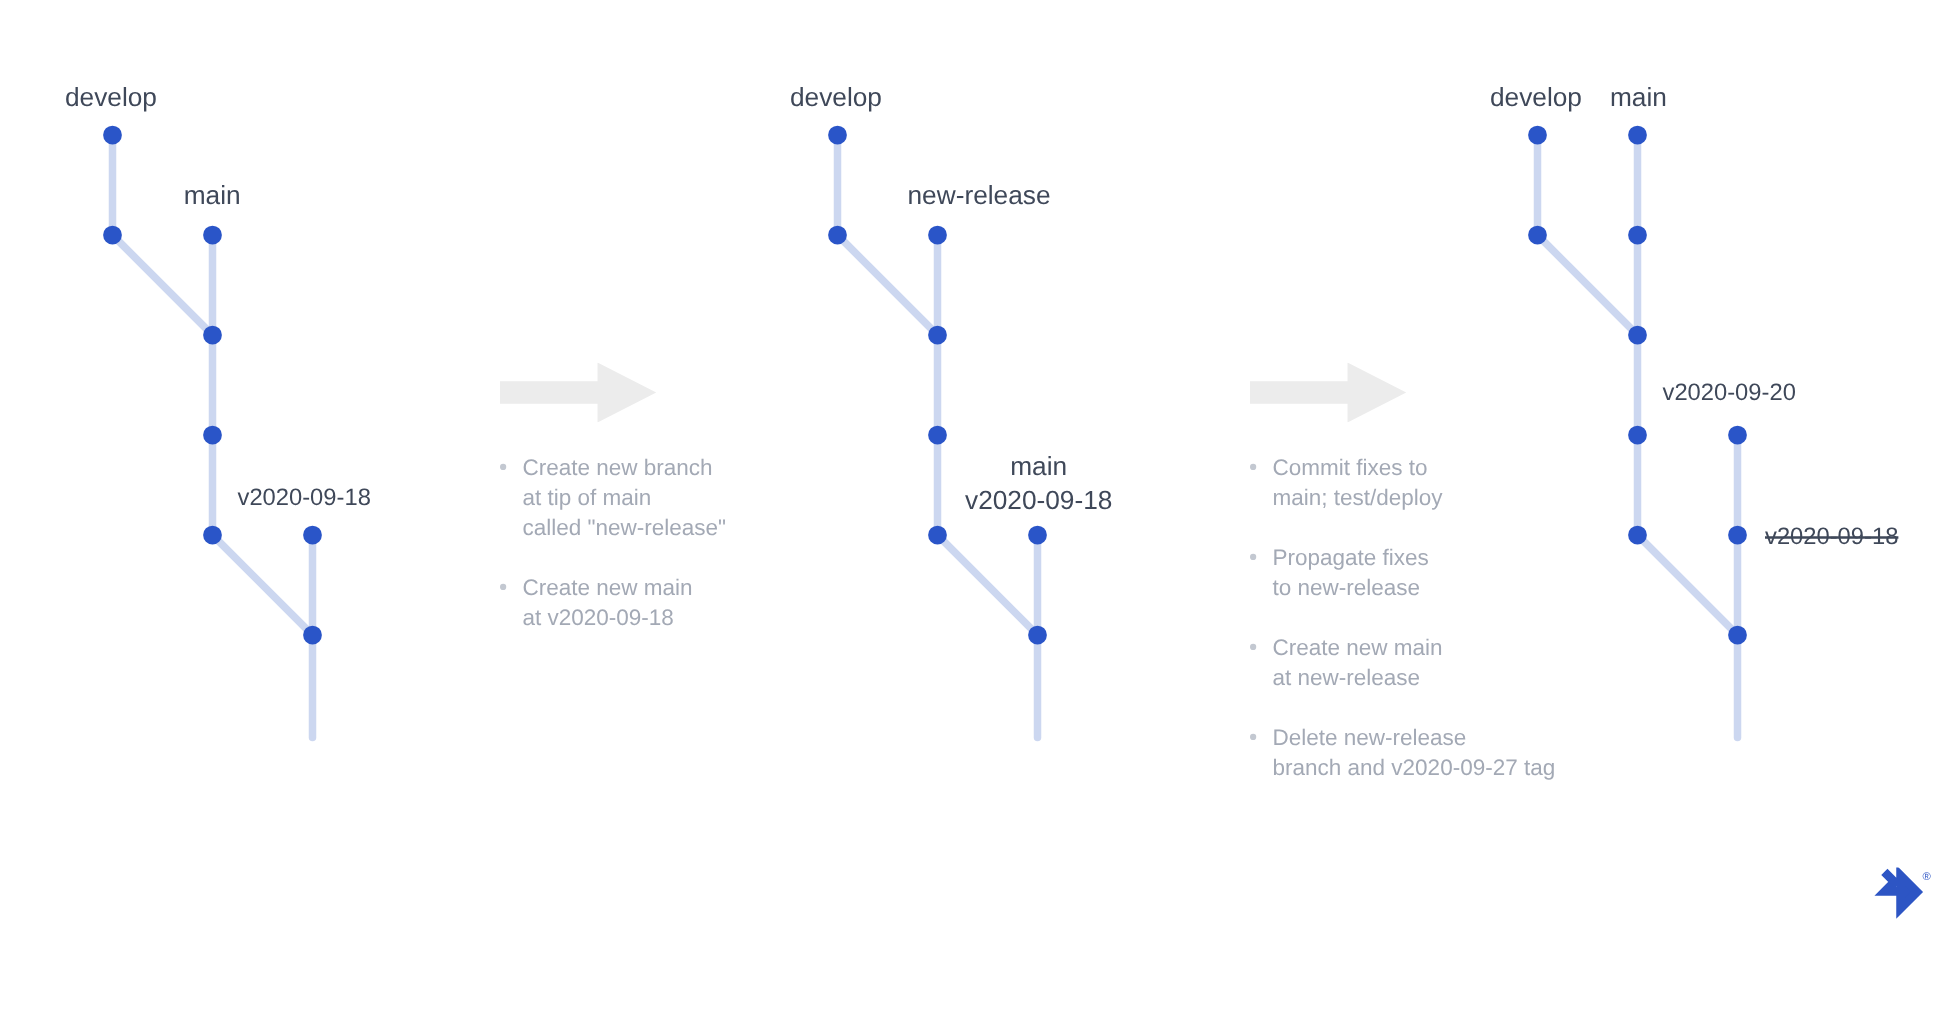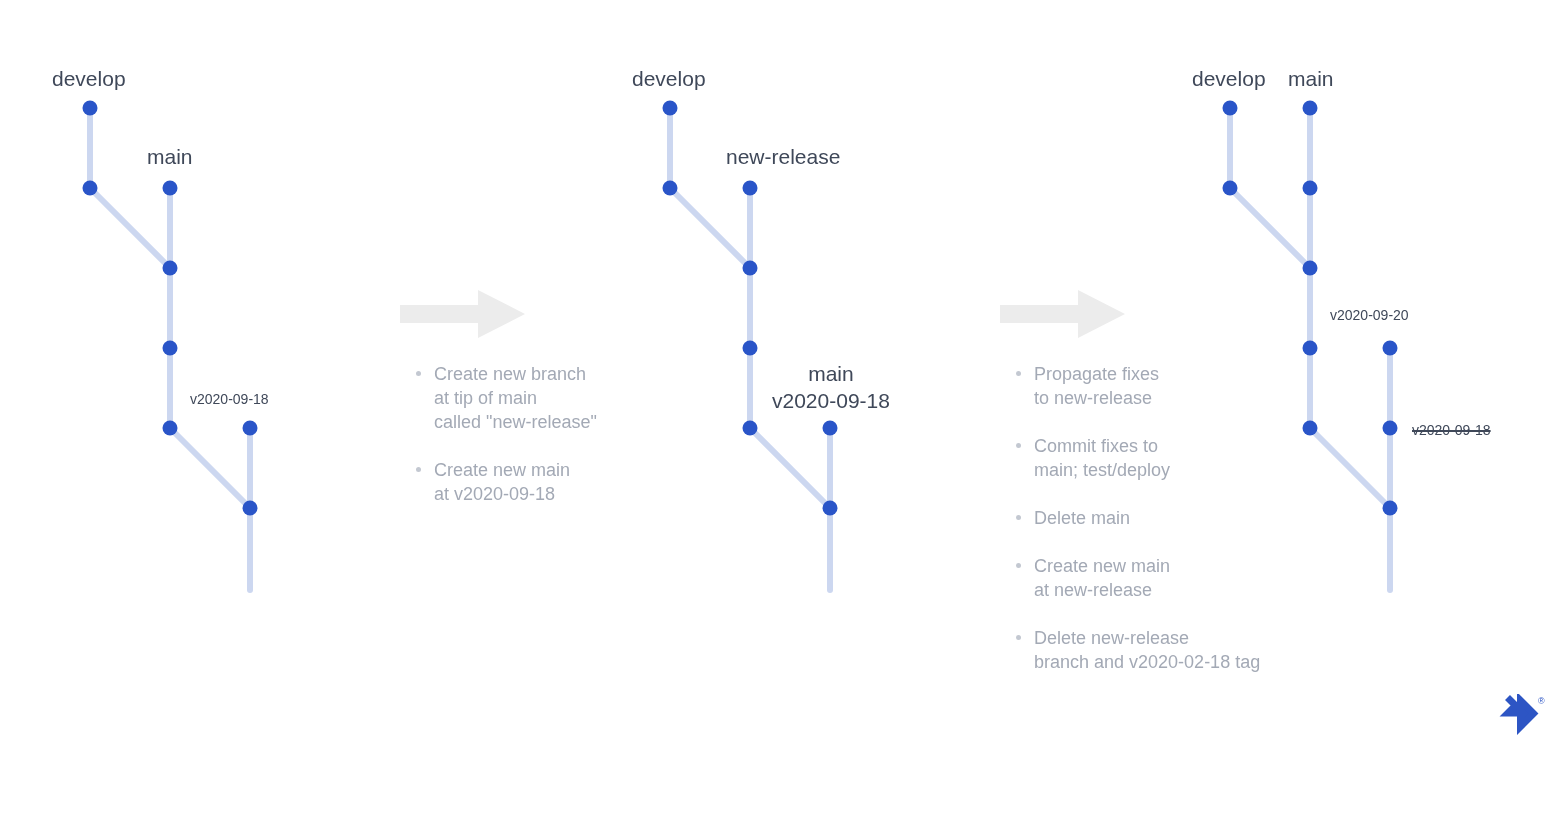--- a/index.html
+++ b/index.html
@@ -39,21 +39,21 @@
     position: absolute;
     color: #3f4859;
     font-size: 21px;
     line-height: 26px;
     white-space: nowrap;
     font-weight: 400;
   }
   .tag-label {
     position: absolute;
     color: #3f4859;
-    font-size: 14px;
+    font-size: 19px;
     line-height: 26px;
     white-space: nowrap;
     font-weight: 400;
   }
   .tag-label.struck {
     text-decoration: line-through;
     text-decoration-thickness: 2px;
   }
   .stack-label {
     position: absolute;
@@ -67,21 +67,21 @@
 
   
   .instructions {
     position: absolute;
   }
   .arrow-icon {
     display: block;
   }
   .bullet-list {
     list-style: none;
-    margin: 16px;
+    margin: 0;
     padding: 0;
     margin-top: 24px;
   }
   .bullet-item {
     position: relative;
     padding-left: 18px;
     margin-bottom: 24px;
     color: #a3a9b5;
     font-size: 18px;
     line-height: 24px;
@@ -193,41 +193,37 @@
   <div class="stack-label" style="left:772px; top:360px; white-space:pre-line;">main
 v2020-09-18</div>
 
   <div class="instructions" style="left:1000px; top:290px; width:280px;">
     <svg class="arrow-icon" width="125" height="48" viewBox="0 0 125 48" xmlns="http://www.w3.org/2000/svg">
       <path d="M0 15 L78 15 L78 0 L125 24 L78 48 L78 33 L0 33 Z" fill="#ececec"></path>
     </svg>
     <ul class="bullet-list">
       <li class="bullet-item">
         <span class="bullet-dot"></span>
+        <span class="bullet-text">Commit fixes to
+main; test/deploy</span>
+      </li>
+      <li class="bullet-item">
+        <span class="bullet-dot"></span>
         <span class="bullet-text">Propagate fixes
 to new-release</span>
       </li>
       <li class="bullet-item">
         <span class="bullet-dot"></span>
-        <span class="bullet-text">Commit fixes to
-main; test/deploy</span>
-      </li>
-      <li class="bullet-item">
-        <span class="bullet-dot"></span>
-        <span class="bullet-text">Delete main</span>
-      </li>
-      <li class="bullet-item">
-        <span class="bullet-dot"></span>
         <span class="bullet-text">Create new main
 at new-release</span>
       </li>
       <li class="bullet-item">
         <span class="bullet-dot"></span>
         <span class="bullet-text">Delete new-release
-branch and v2020-02-18 tag</span>
+branch and v2020-09-27 tag</span>
       </li>
     </ul>
   </div>
 
   <div class="branch-label" style="left:1192px; top:66px;">develop</div>
 
   <div class="branch-label" style="left:1288px; top:66px;">main</div>
 
   <div class="tag-label" style="left:1330px; top:302px;">v2020-09-20</div>
 

